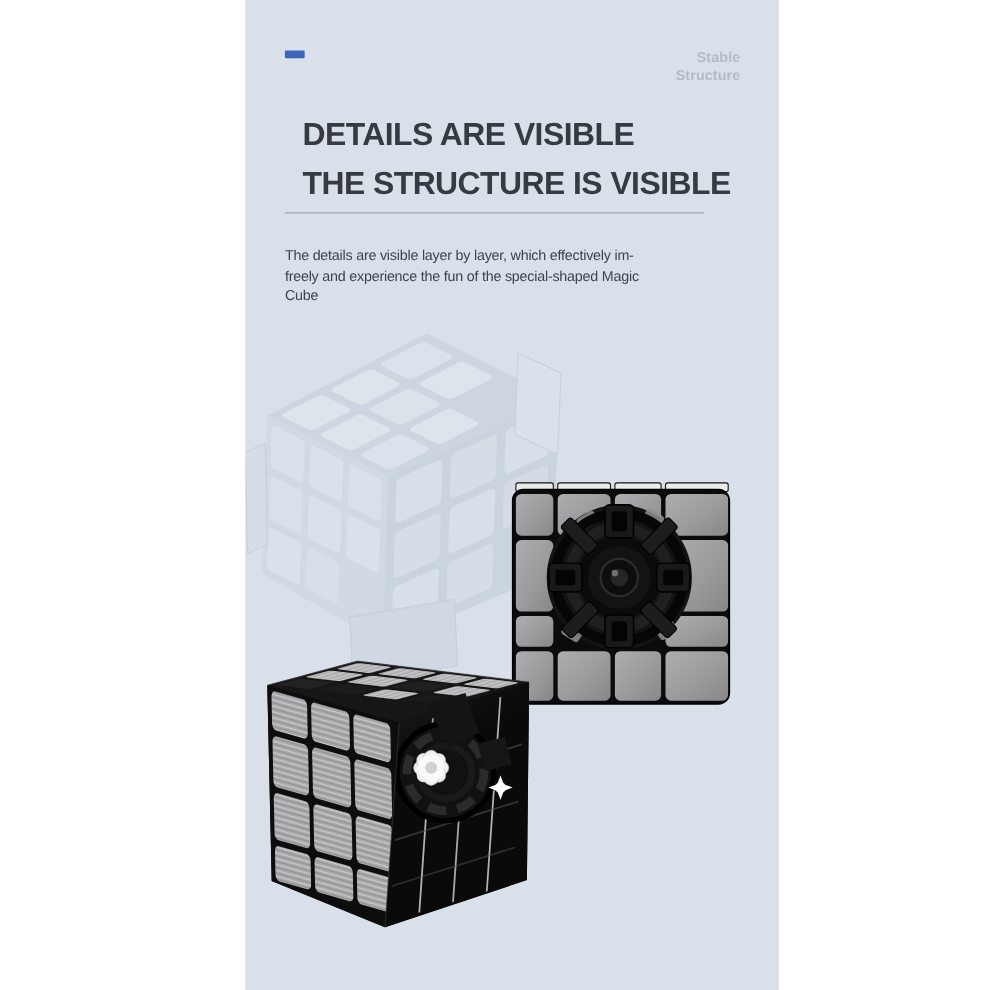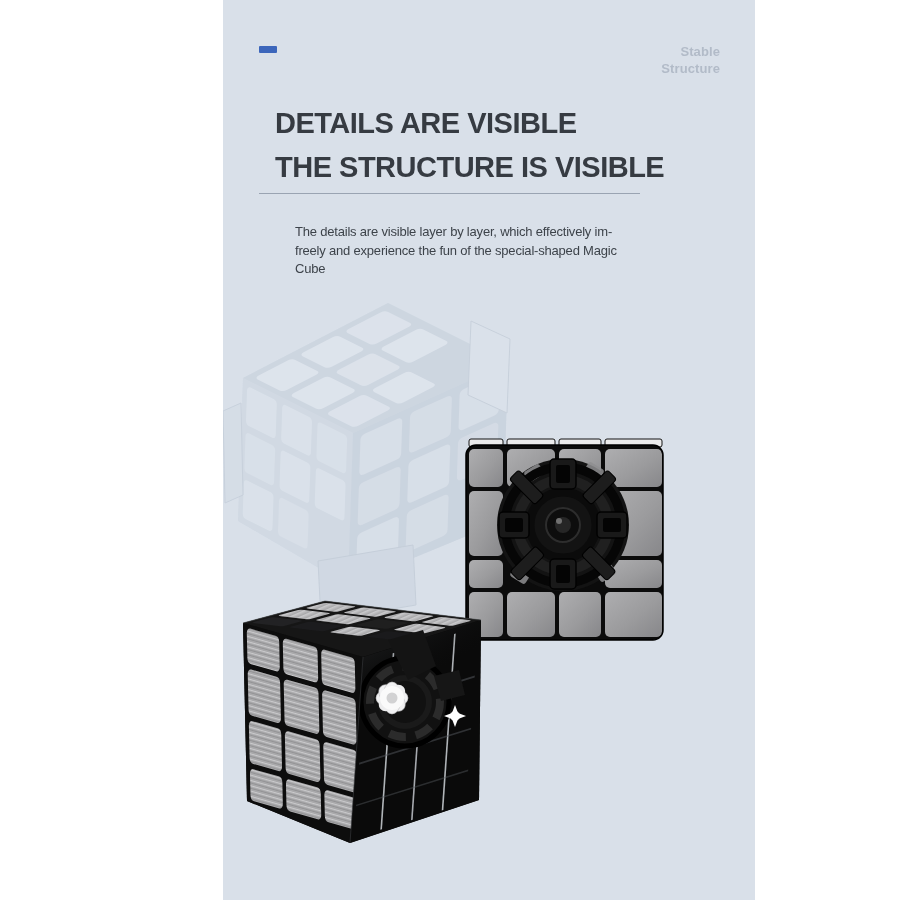--- a/index.html
+++ b/index.html
@@ -4,21 +4,21 @@
 <style>
   html,body{margin:0;padding:0;}
   body{
     width:900px;height:900px;overflow:hidden;
     background:var(--page-bg,#ffffff);
     font-family:"Liberation Sans",sans-serif;
     position:relative;
   }
   .page{position:absolute;inset:0;width:900px;height:900px;}
   .panel{
-    position:absolute;left:223px;top:0;width:532px;height:900px;
+    position:absolute;left:223px;top:0;width:485px;height:900px;
     background:var(--panel-bg,#d9e0e9);overflow:hidden;
   }
   .accent-dash{
     position:absolute;left:36px;top:46px;width:18px;height:7px;border-radius:1px;
     background:var(--accent-blue,#3c66bb);
   }
   .corner-label{
     position:absolute;top:43px;right:35px;text-align:right;
     font-size:13px;line-height:17px;font-weight:bold;letter-spacing:.1px;
     color:var(--muted-label,#b3bcc8);
@@ -32,21 +32,21 @@
   .title span{display:block;white-space:nowrap;}
   .divider{
     position:absolute;left:36px;top:193px;width:381px;height:1px;
     background:var(--divider,#9aa4b2);
   }
   .desc{
     position:absolute;left:36px;top:223px;margin:0;
     font-size:13px;line-height:18.5px;letter-spacing:-0.2px;font-weight:400;
     color:var(--body-text,#3d434a);
   }
-  .desc span{display:block;white-space:nowrap;margin-left:36px;}
+  .desc span{display:block;white-space:nowrap;}
   .fig{position:absolute;display:block;}
   .fig-watermark{left:0;top:293px;opacity:.55;}
   .fig-cube-right{left:242px;top:437px;}
   .fig-cube-left{left:15px;top:588px;}
 </style>
 </head>
 <body>
 
 <div class="page">
   <section class="panel">

